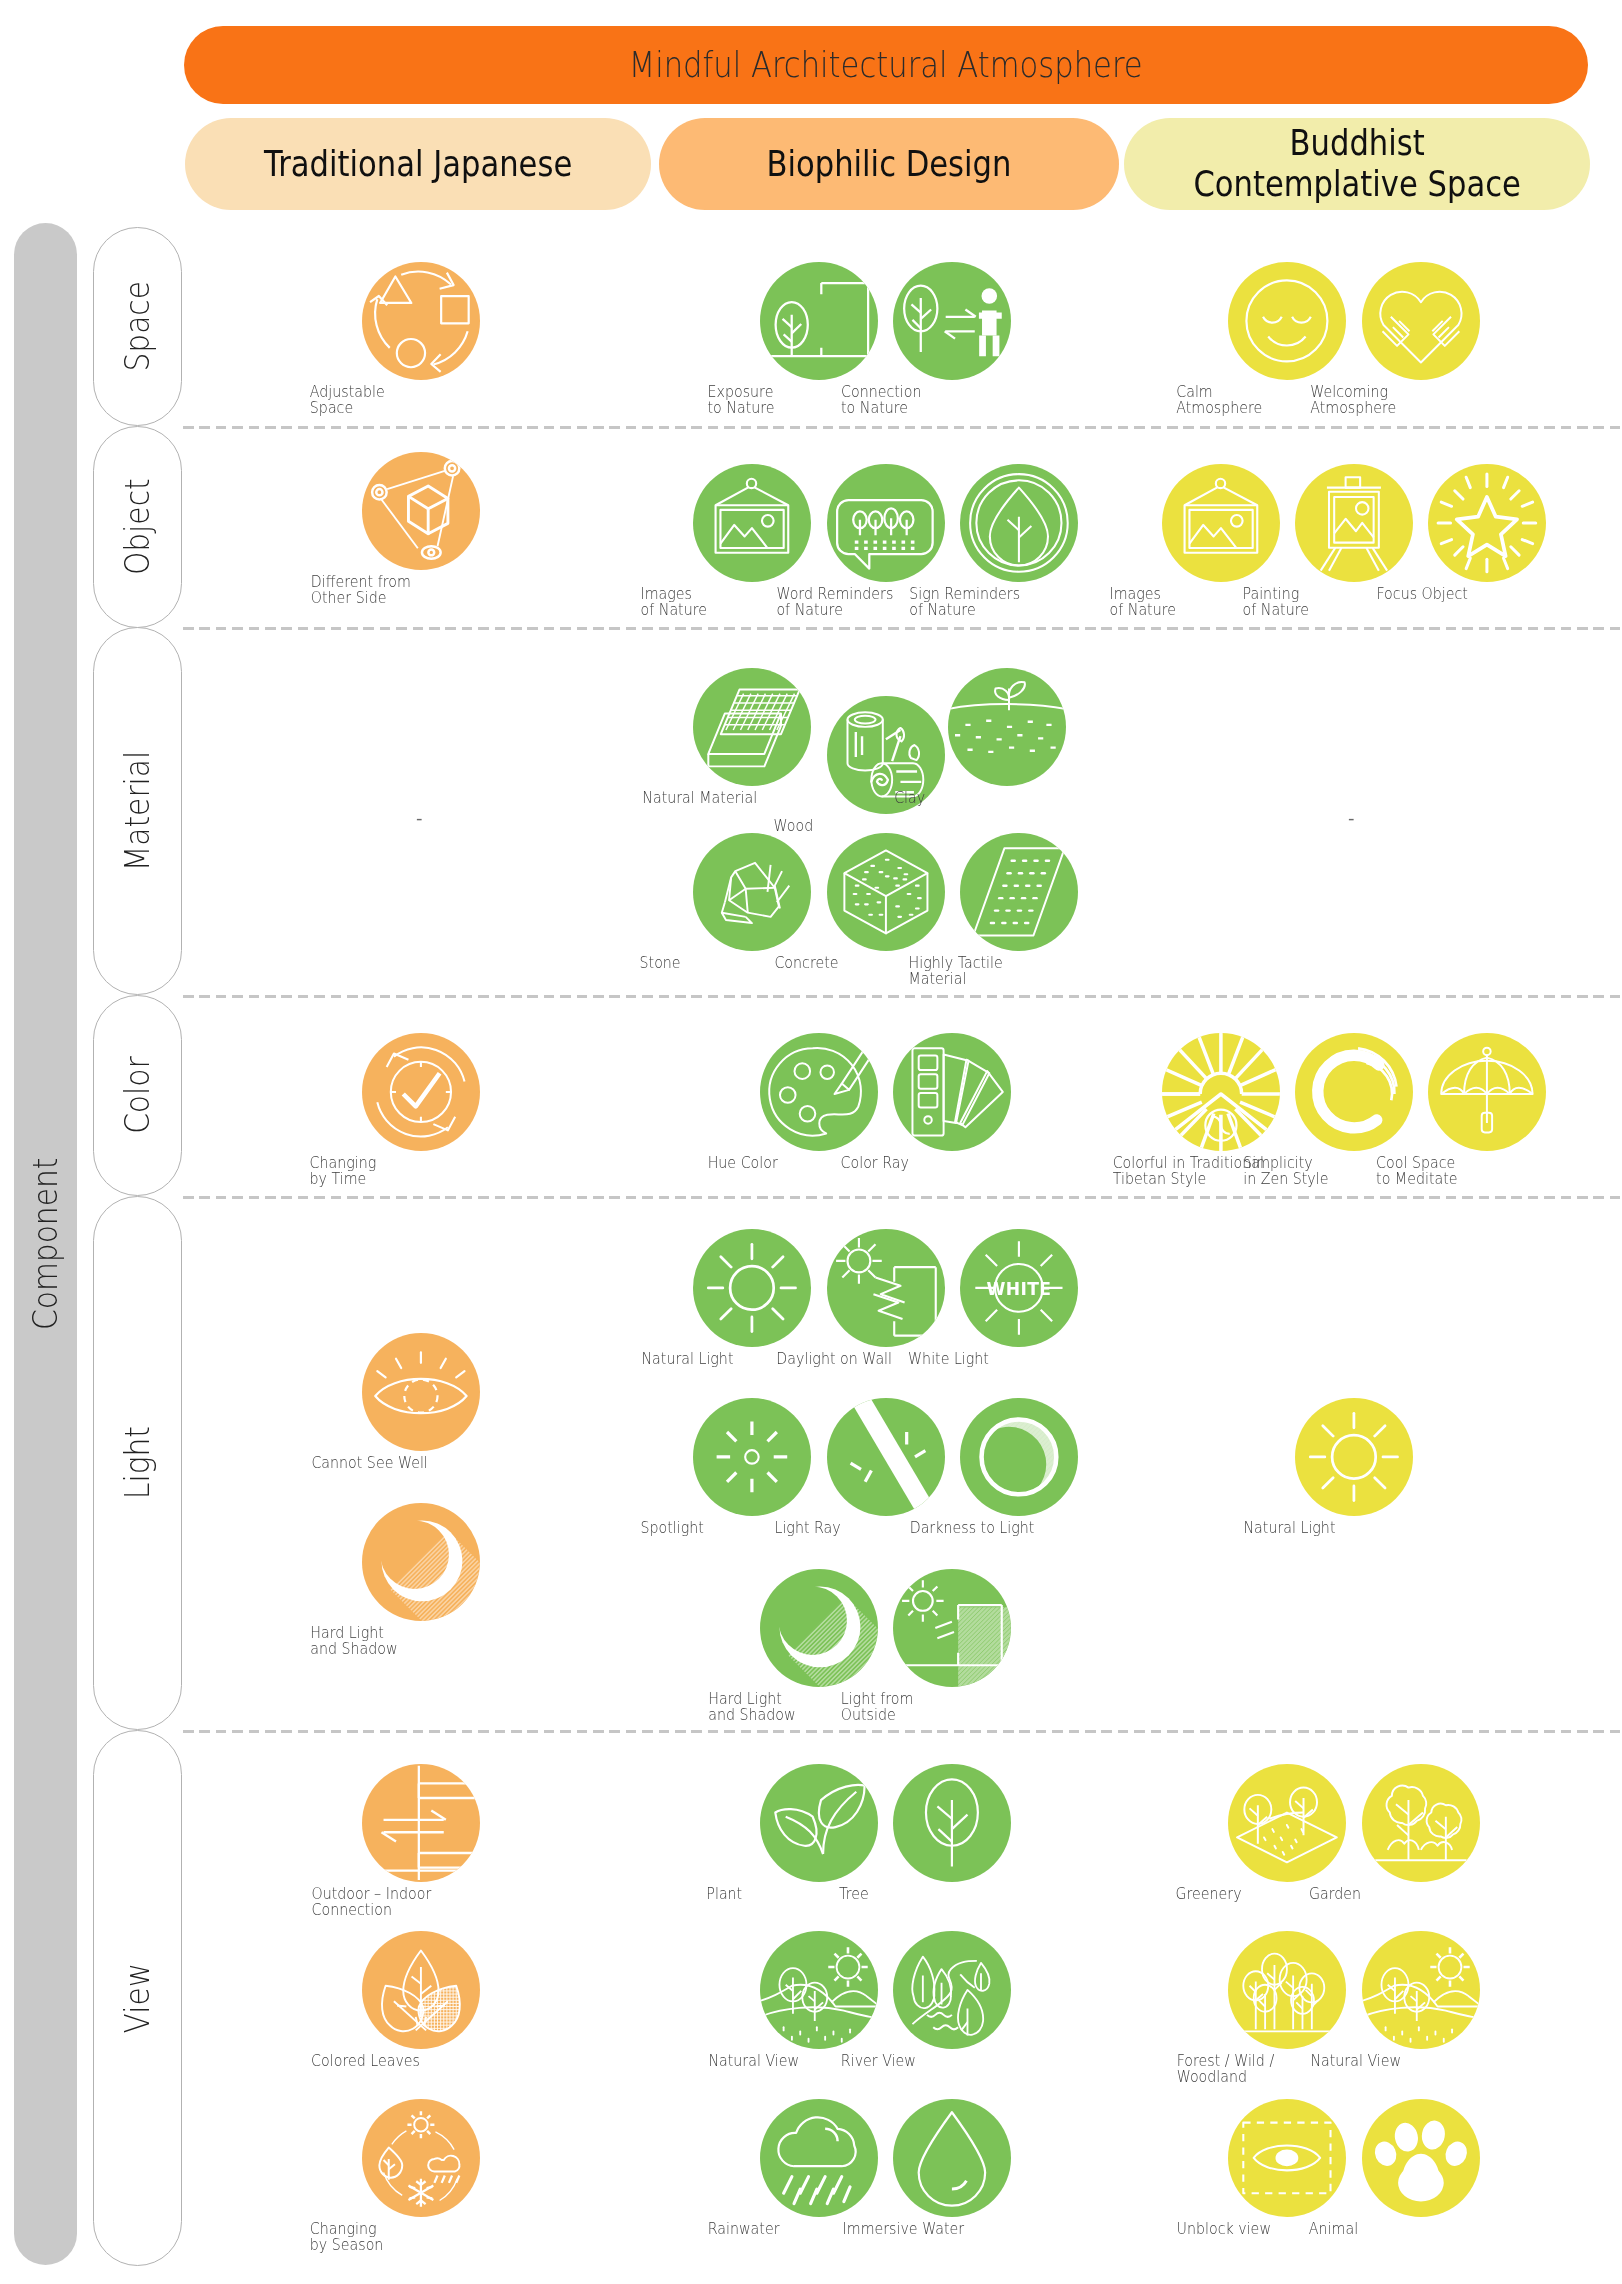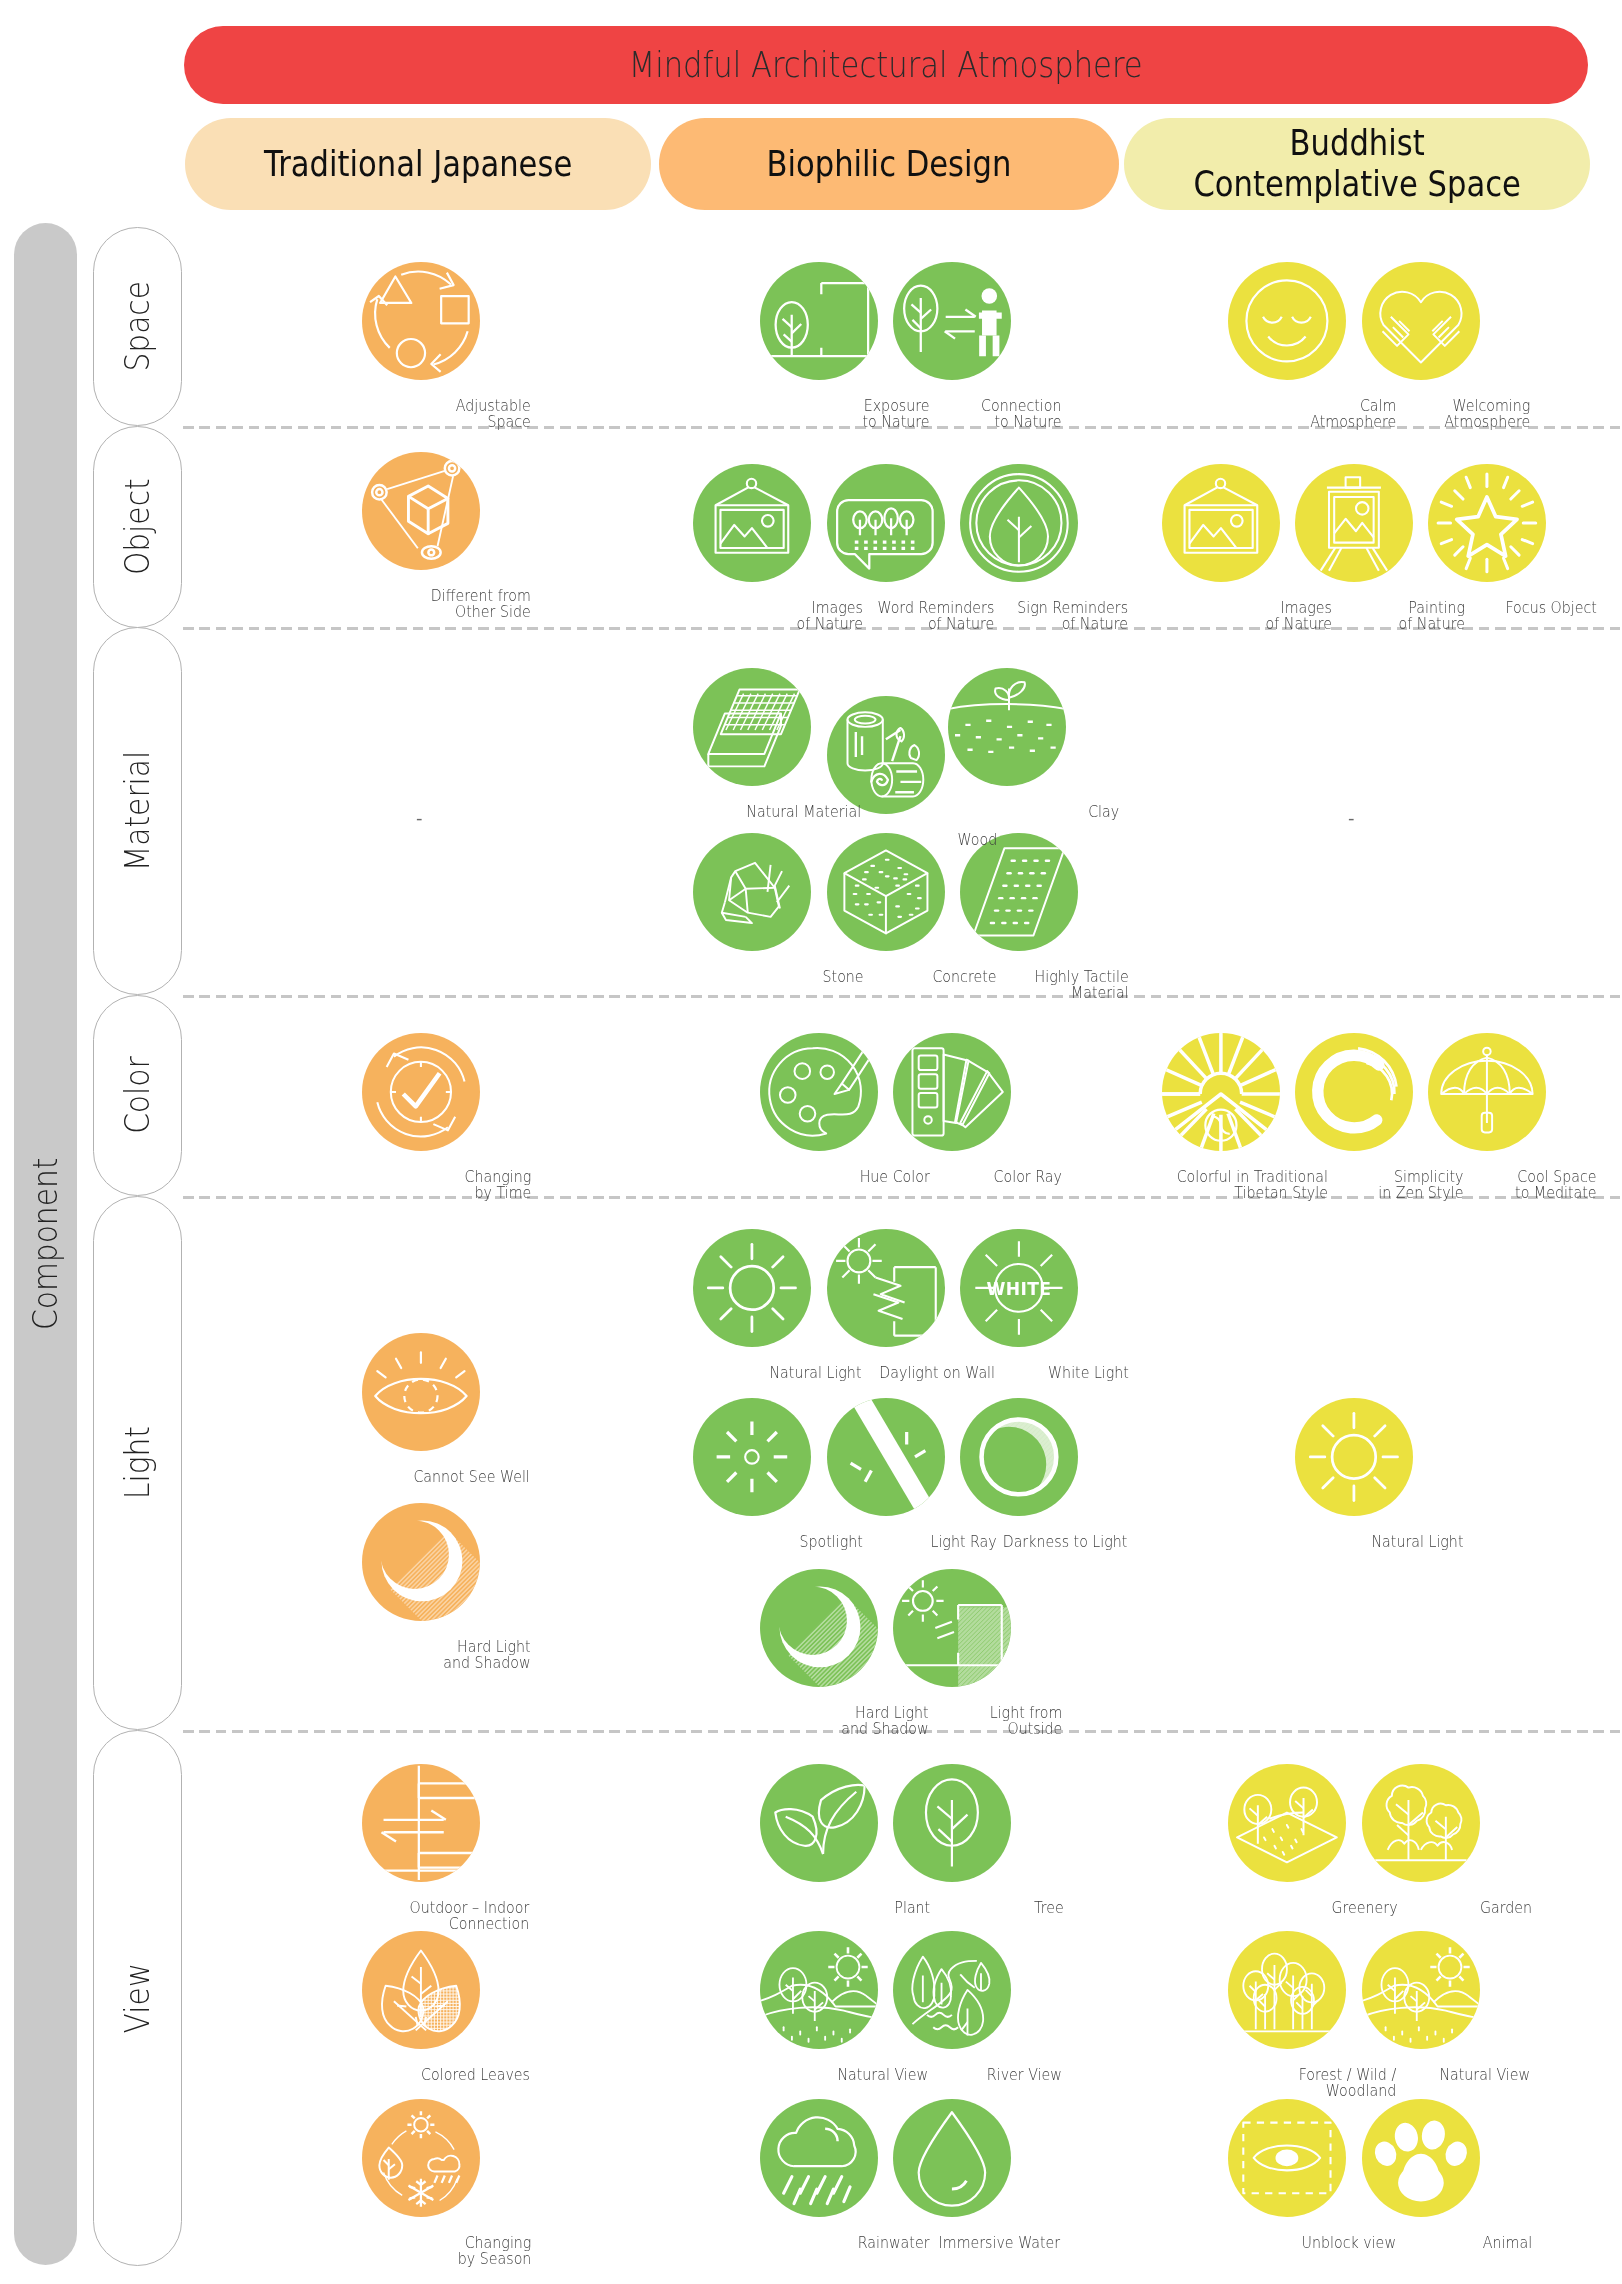--- a/index.html
+++ b/index.html
@@ -1,20 +1,20 @@
 <!DOCTYPE html>
 <html style="font-size:8.4px"><head>
 <meta charset="utf-8">
 <title>Mindful Architectural Atmosphere</title>
 <style>
 *{box-sizing:border-box;}
 html,body{margin:0;padding:0;background:#fff;}
 body{width:1623px;height:2284px;position:relative;overflow:hidden;
      font-family:"DejaVu Sans",sans-serif;color:#3d3d3d;-webkit-font-smoothing:antialiased;}
-.hdr-bar{position:absolute;left:184px;top:26.4px;width:1404px;height:78px;background:#ef4444;
+.hdr-bar{position:absolute;left:184px;top:26.4px;width:1404px;height:78px;background:#f97316;
    border-radius:39px;display:flex;align-items:center;justify-content:center;}
 .hdr-bar span{font-size:35px;font-weight:200;color:#2b2b2b;display:inline-block;
    transform:scaleX(0.875);}
 .col-pill{position:absolute;top:118px;height:92px;border-radius:46px;display:flex;align-items:center;
    justify-content:center;}
 .col-pill span{text-align:center;white-space:pre-line;font-size:35px;font-weight:400;color:#101010;
    line-height:1.16;display:inline-block;transform:scaleX(0.875);}
 .col-orange{background:#fadfb5;}
 .col-green{background:#fdba74;}
 .col-yellow{background:#f2edab;}
@@ -23,21 +23,21 @@
 .side-bar-txt{writing-mode:vertical-rl;transform:rotate(180deg) scaleY(0.90);font-size:33px;font-weight:200;color:#222;}
 .row-pill{position:absolute;left:93px;width:89px;border:1.3px solid #b2b2b2;
    border-radius:46px;background:#fff;display:flex;align-items:center;justify-content:center;}
 .row-pill-txt{writing-mode:vertical-rl;transform:rotate(180deg) scaleY(0.90);font-size:33px;font-weight:200;color:#222;}
 .divider{position:absolute;left:183px;right:0;height:3.2px;
    background:repeating-linear-gradient(to right,#c6c6c6 0 10.6px,transparent 10.6px 16.4px);}
 .item{position:absolute;display:flex;flex-direction:column;align-items:center;}
 .circ{width:118px;height:118px;border-radius:50%;position:relative;flex:0 0 auto;overflow:hidden;}
 .ic{position:absolute;left:6%;top:6%;width:88%;height:88%;overflow:visible;}
 .cap{position:relative;z-index:2;}
-.cap{margin-top:18px;text-align:right;width:227px;}
+.cap{margin-top:4px;text-align:left;width:227px;}
 .cap span{font-size:15.3px;line-height:16px;font-weight:200;color:#3d3d3d;
    white-space:pre-line;display:inline-block;transform:scaleX(0.93);}
 .dash{position:absolute;font-size:18px;color:#6a6a6a;}
 </style>
 </head>
 <body>
 
 <div class="hdr-bar">
   <span>Mindful Architectural Atmosphere</span>
 </div>

